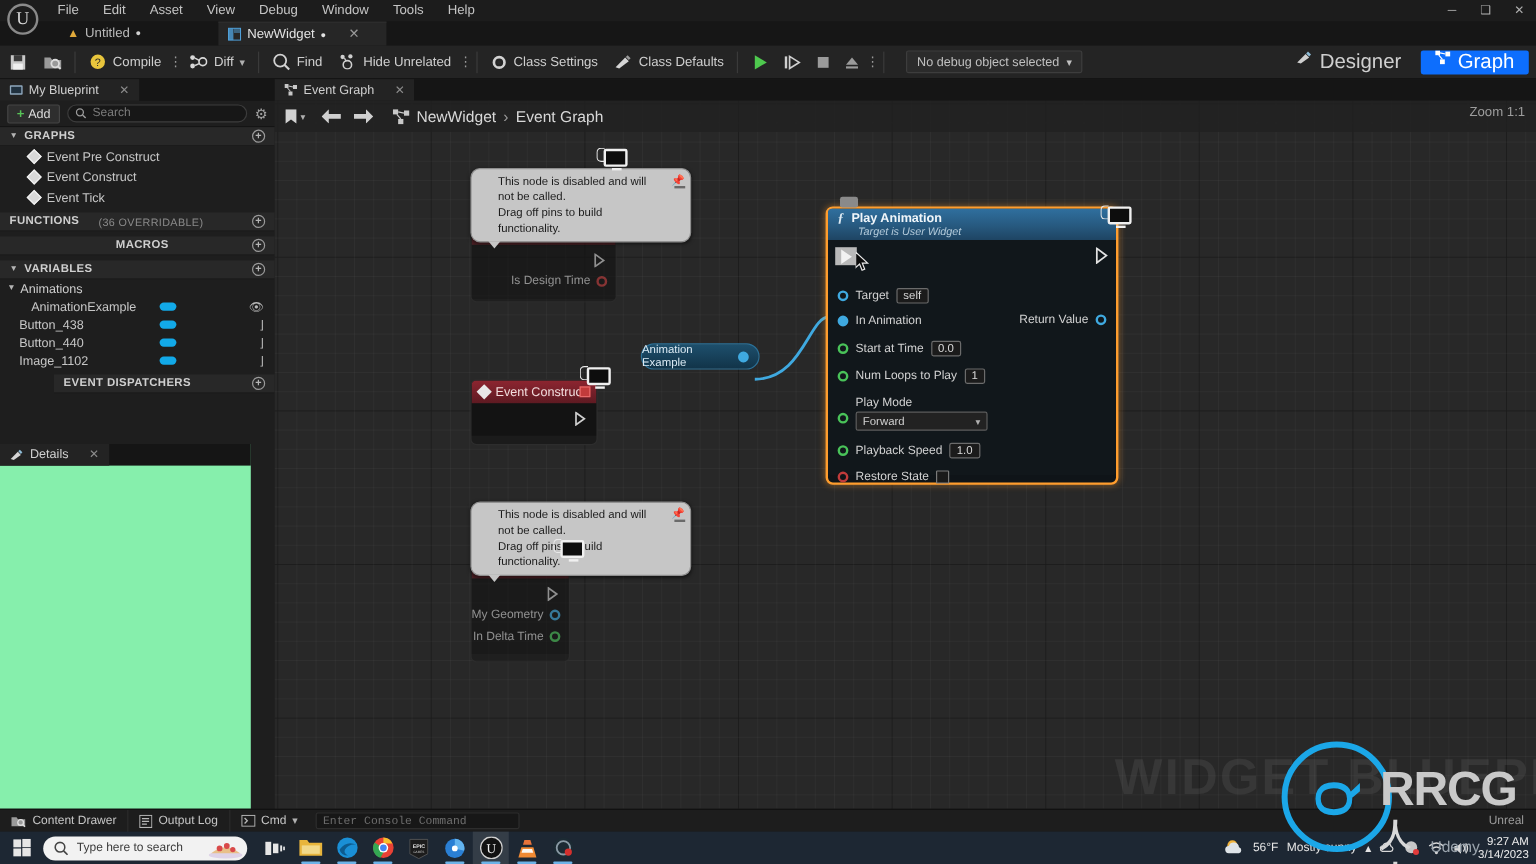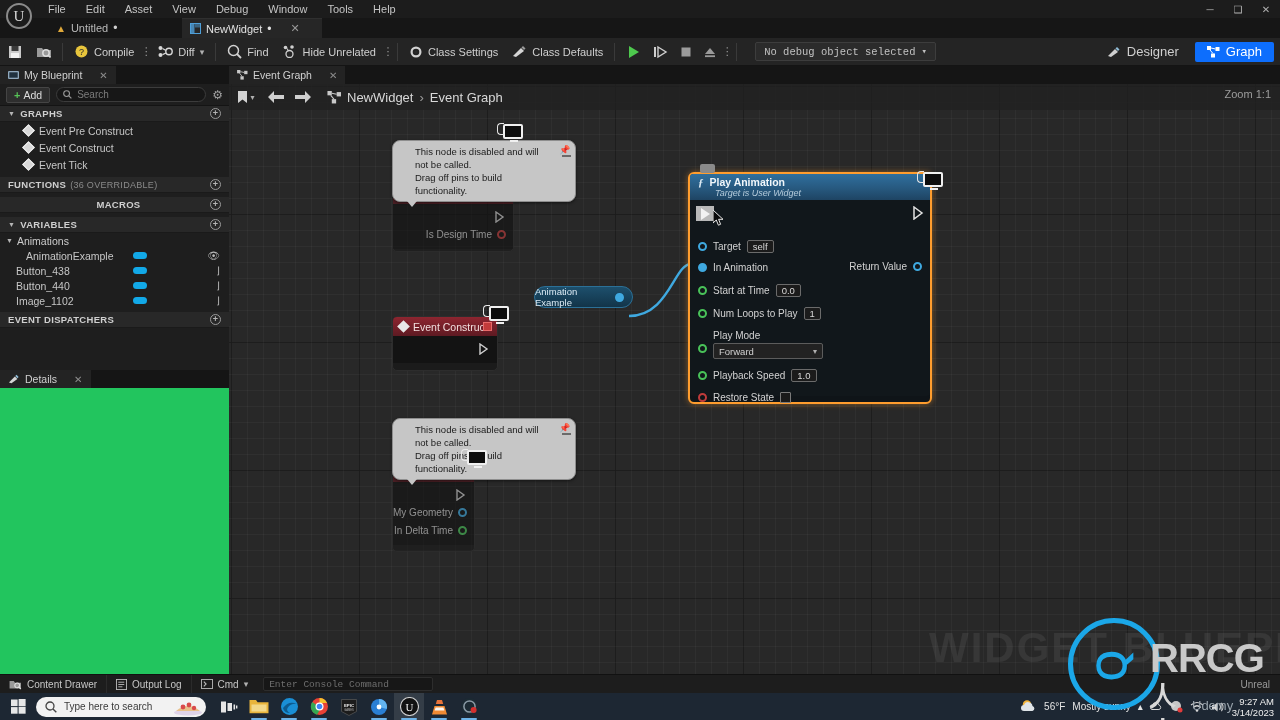--- a/index.html
+++ b/index.html
@@ -39,24 +39,24 @@
   
   .toolbar { position:absolute; left:0; top:38px; width:1280px; height:28px;
              background:#242424; border-bottom:1px solid #141414; display:flex; align-items:center; }
   .tb-btn { display:flex; align-items:center; gap:5px; height:28px; padding:0 7px;
             font-size:11px; color:#cfcfcf; cursor:default; }
   .tb-sep { width:1px; height:18px; background:#3a3a3a; margin:0 4px; }
   .tb-dots { width:10px; display:flex; align-items:center; justify-content:center;
              color:#9a9a9a; font-size:11px; letter-spacing:0; height:28px; }
   .debug-sel { margin-left:14px; height:19px; border:1px solid #3d3d3d; background:#2b2b2b;
       border-radius:2px; display:flex; align-items:center; padding:0 8px; gap:6px;
-      font-size:10.5px; color:#c0c0c0;font-family:Liberation Mono, monospace; }
+      font-size:10.5px; color:#c0c0c0; }
   .right-modes { margin-left:auto; display:flex; align-items:center; gap:4px; padding-right:6px; }
-  .mode-btn { display:flex; align-items:center; gap:6px; height:20px; padding:0 12px;
-     font-size:13px; color:#cfcfcf; border-radius:2px; }
+  .mode-btn { display:flex; align-items:flex-start; gap:6px; height:20px; padding:0 12px;
+     font-size:17px; color:#cfcfcf; border-radius:2px; }
   .mode-btn.active { background:#0d6efd; color:#fff; }
 
   
   .leftpanel { position:absolute; left:0; top:66px; width:229px; height:608px; background:#1e1e1e; }
   .panel-tabstrip { height:18px; background:#151515; display:flex; }
   .panel-tab { display:flex; align-items:center; gap:5px; padding:0 8px; height:18px;
      font-size:10.5px; color:#d0d0d0; background:#232323; }
   .panel-tab .x { margin-left:12px; color:#8d8d8d; font-size:10px; }
   .mb-toolrow { height:22px; display:flex; align-items:center; gap:6px; padding:0 6px;
       background:#1e1e1e; border-bottom:1px solid #141414; }
@@ -65,34 +65,34 @@
   .add-btn .plus { color:#57c257; font-weight:bold; font-size:11px; }
   .search-box { flex:1; height:15px; border:1px solid #3c3c3c; border-radius:8px;
      background:#171717; display:flex; align-items:center; gap:5px; padding:0 6px;
      font-size:10px; color:#7c7c7c; }
   .gear { color:#a0a0a0; font-size:12px; }
 
   .sect-hdr { height:16px; display:flex; align-items:center; padding-left:8px;
      background:#282828; font-size:9.5px; font-weight:bold; letter-spacing:.3px;
      color:#cfcfcf; position:relative; border-bottom:1px solid #1a1a1a; }
   .sect-hdr .caret { margin-right:5px; font-size:7px; color:#b5b5b5; }
-  .sect-hdr .sub { font-weight:normal; color:#8a8a8a; margin-left:4px; font-size:9px;}
+  .sect-hdr .sub { font-weight:normal; color:#8a8a8a; margin-left:16px; font-size:9px;}
   .sect-hdr .addcircle { position:absolute; right:8px; width:11px; height:11px; border-radius:50%;
      border:1px solid #9a9a9a; color:#b5b5b5; font-size:9px; line-height:9px; text-align:center;}
   .tree-row { height:17px; display:flex; align-items:center; font-size:10.5px; color:#c6c6c6; }
   .diamond { width:9px; height:9px; background:#d8d8d8; transform:rotate(45deg);
      margin-right:6px; border:1px solid #f0f0f0; }
   .var-row { height:15px; display:flex; align-items:center; font-size:10.5px; color:#c6c6c6;
      position:relative; }
   .pill { position:absolute; left:133px; width:14px; height:7px; border-radius:4px; background:#12a9e8; }
   .eye { position:absolute; right:9px; color:#b8b8b8; font-size:10px; }
   .subgroup { height:15px; display:flex; align-items:center; font-size:10.5px; color:#cdcdcd;
      padding-left:6px; }
 
-  .details-panel { position:absolute; left:0; top:370px; width:229px; height:304px; background:#22c55e;}
+  .details-panel { position:absolute; left:0; top:370px; width:209px; height:304px; background:#86efac;}
   .details-tabstrip { height:18px; background:#151515; display:flex; }
 
   
   .graphwrap { position:absolute; left:229px; top:66px; width:1051px; height:608px; background:#262626; }
   .gtabstrip { height:18px; background:#151515; display:flex; }
   .graph { position:absolute; left:0; top:18px; width:1051px; height:590px; overflow:hidden;
     background-color:#282828;
     background-image:
       linear-gradient(to right, rgba(255,255,255,.030) 1px, transparent 1px),
       linear-gradient(to bottom, rgba(255,255,255,.030) 1px, transparent 1px),
@@ -475,21 +475,21 @@
       <span>Button_440</span>
       <span class="pill"></span>
       <span class="eye">⌋</span>
     </div>
     <div class="var-row" style="padding-left:16px;">
       <span>Image_1102</span>
       <span class="pill"></span>
       <span class="eye">⌋</span>
     </div>
 
-    <div class="sect-hdr" style="margin-top:4px;">
+    <div class="sect-hdr" style="margin-top:4px;margin-left:45px;">
       <span>EVENT DISPATCHERS</span>
       <span class="addcircle">+</span>
     </div>
   </div>
 
   <div class="details-panel">
     <div class="details-tabstrip">
       <div class="panel-tab">
         <svg width="12" height="11" viewBox="0 0 14 13">
           <path d="M1 10 L8 3 L11 6 L4 11 Z" fill="#d5d5d5"></path>

